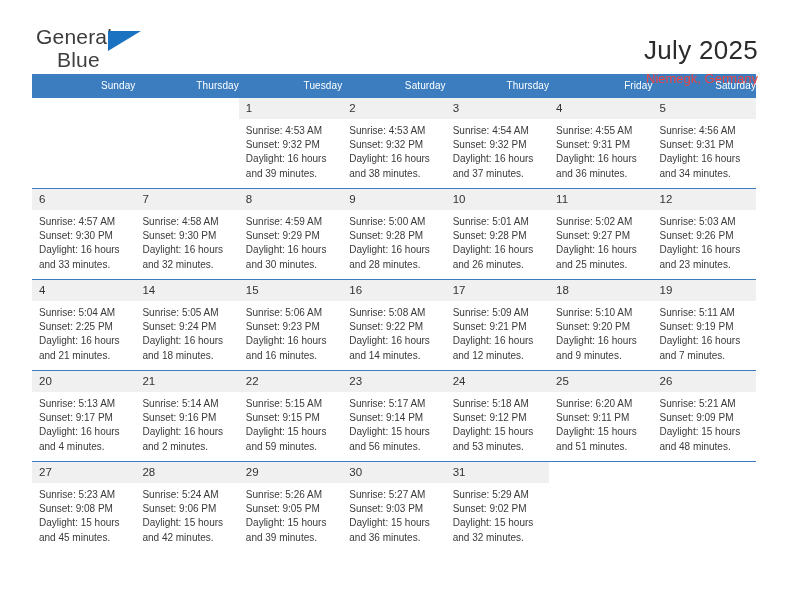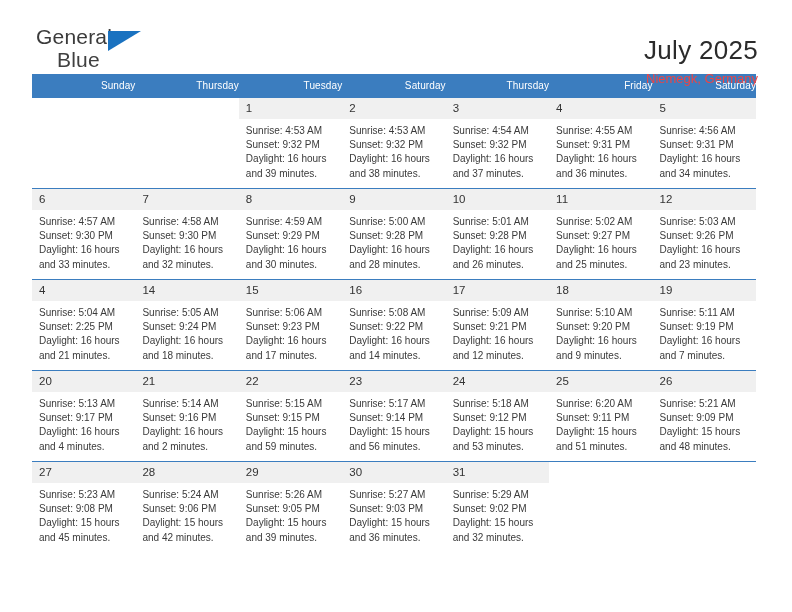--- a/index.html
+++ b/index.html
@@ -293,21 +293,21 @@
               <div>Daylight: 16 hours</div>
               <div>and 18 minutes.</div>
             </div>
           </td>
           <td class="">
             <div class="daynum">15</div>
             <div class="info">
               <div>Sunrise: 5:06 AM</div>
               <div>Sunset: 9:23 PM</div>
               <div>Daylight: 16 hours</div>
-              <div>and 17 minutes.</div>
+              <div>and 16 minutes.</div>
             </div>
           </td>
           <td class="">
             <div class="daynum">16</div>
             <div class="info">
               <div>Sunrise: 5:08 AM</div>
               <div>Sunset: 9:22 PM</div>
               <div>Daylight: 16 hours</div>
               <div>and 14 minutes.</div>
             </div>

